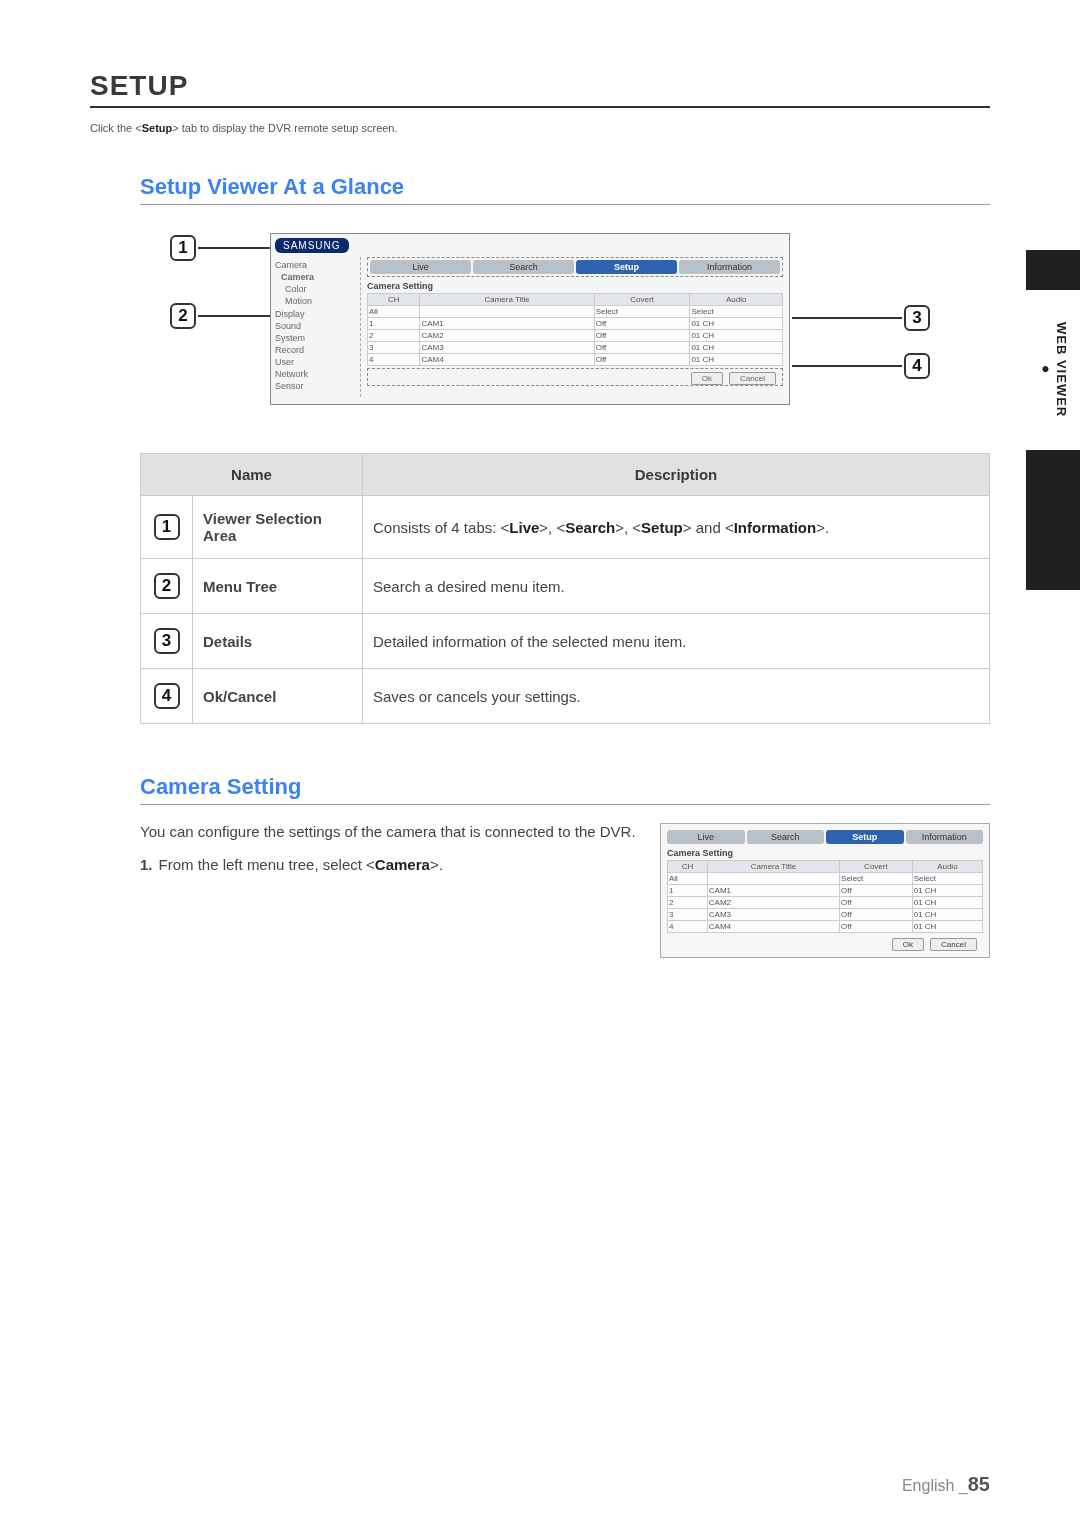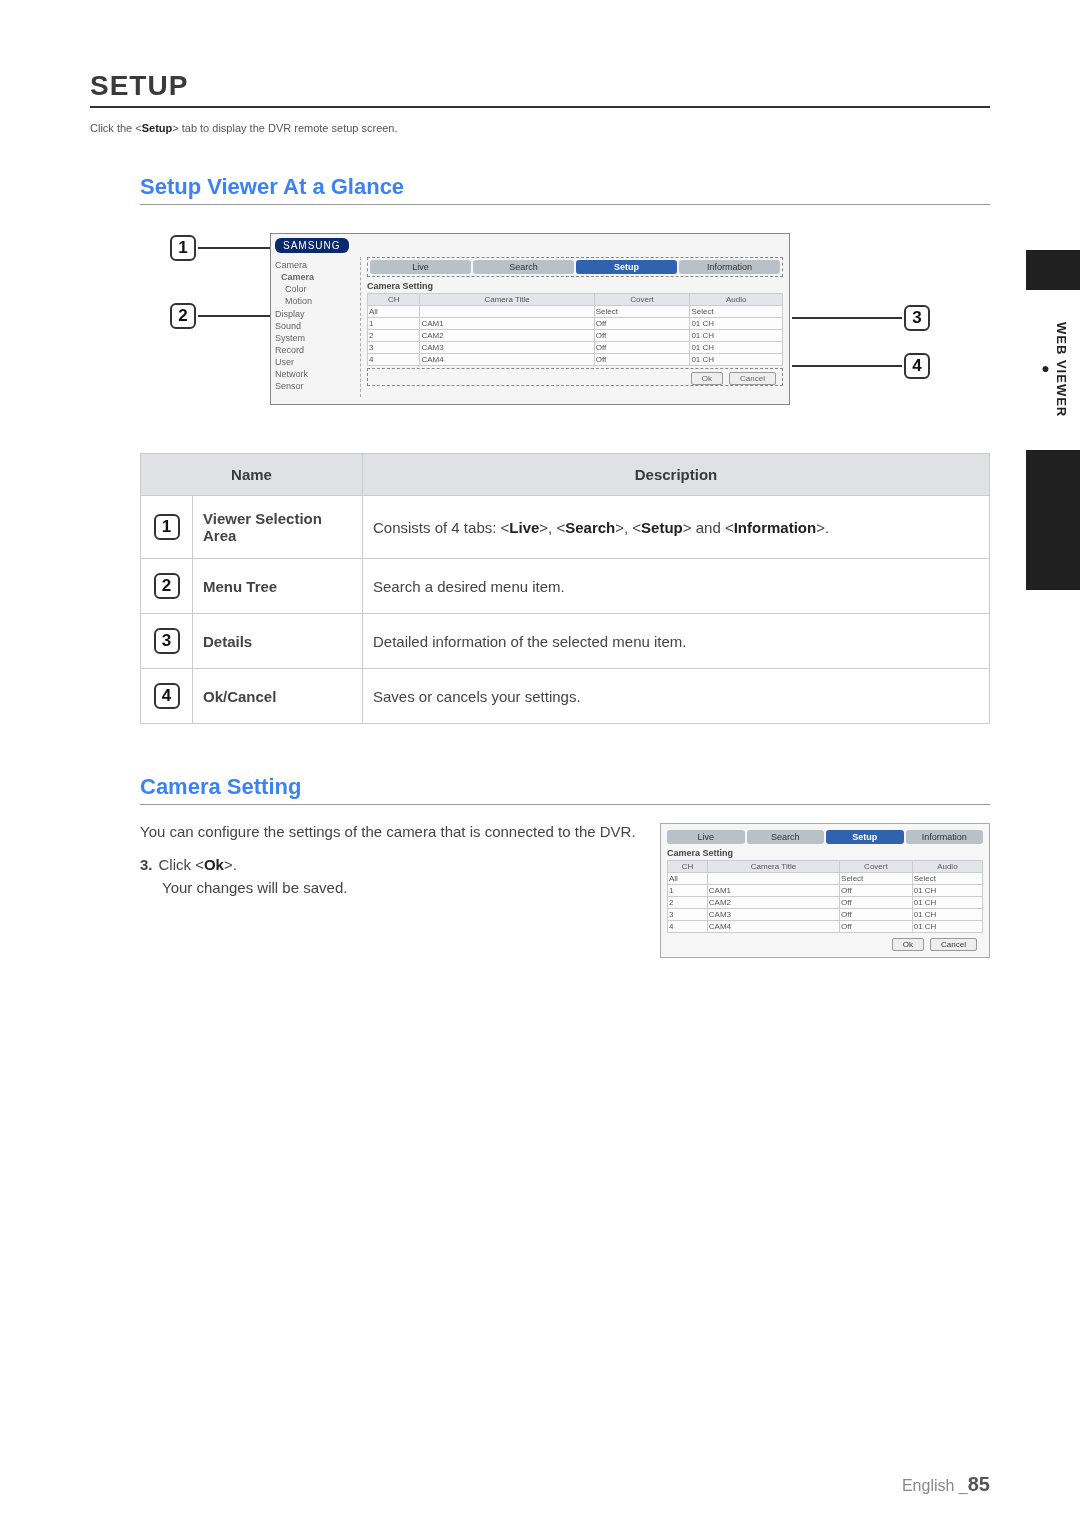--- a/index.html
+++ b/index.html
@@ -347,22 +347,21 @@
 </tbody>
   </table>
 
 <h2 class="sub">Camera Setting</h2>
 
 <div class="camera-body">
   <div class="steps">
     <p class="intro">You can configure the settings of the camera that is connected to the DVR.</p>
     <ol>
       <li>
-        <span class="n">3.</span><span>Click &lt;</span><b>Ok</b><span>&gt;.</span><br>
-        <span style="margin-left:22px;">Your changes will be saved.</span>
+        <span class="n">1.</span><span>From the left menu tree, select &lt;</span><b>Camera</b><span>&gt;.</span>
       </li>
     </ol>
   </div>
 
   <div class="mini-shot">
     <div class="tabbar">
       <div class="tab">Live</div>
       <div class="tab">Search</div>
       <div class="tab active">Setup</div>
       <div class="tab">Information</div>

